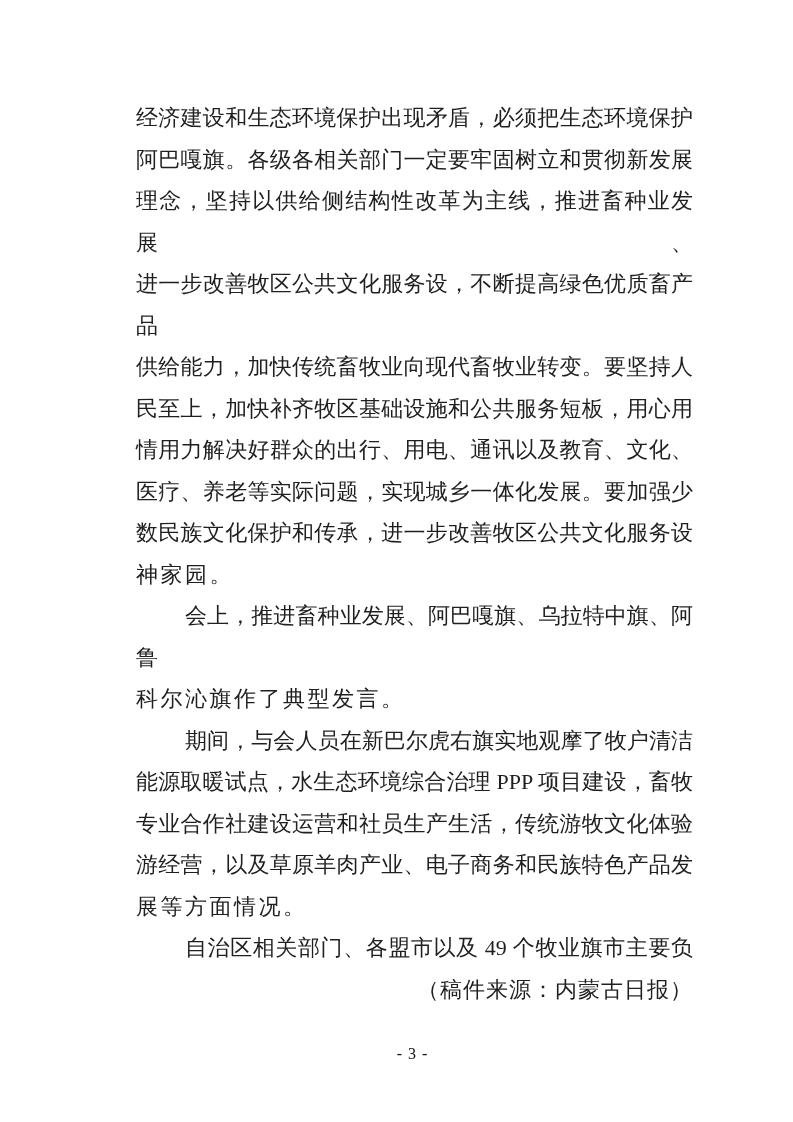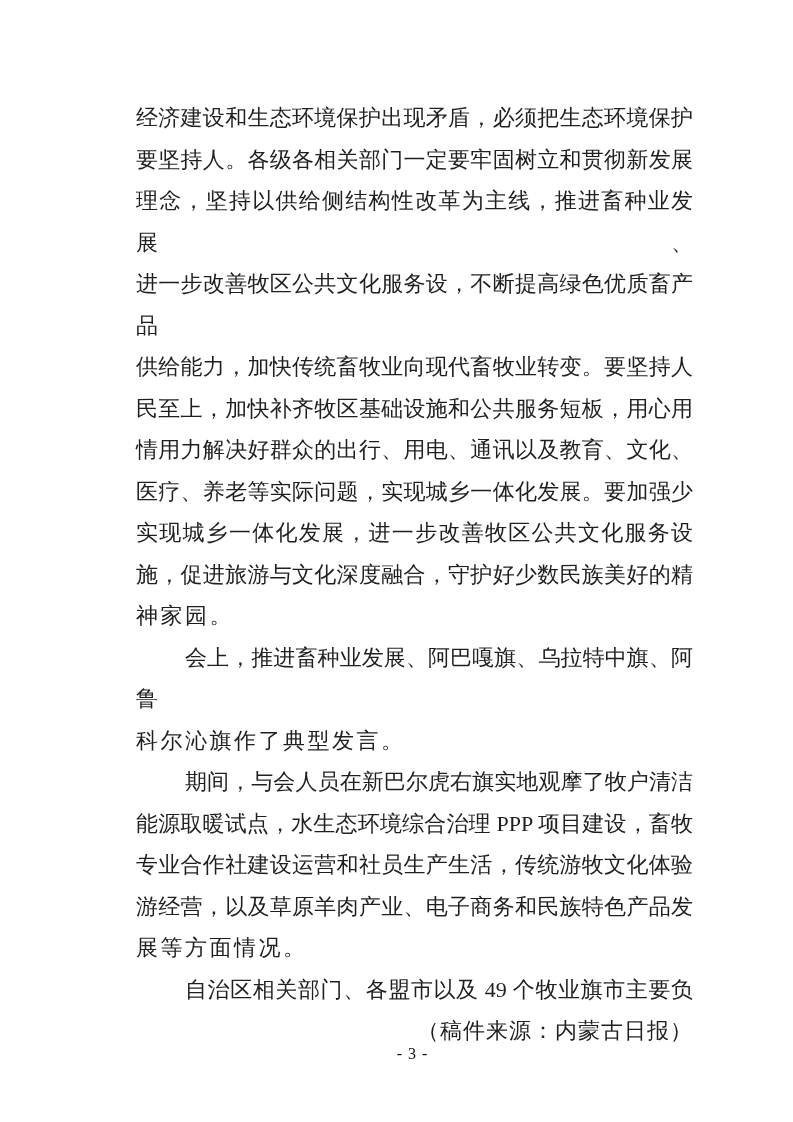--- a/index.html
+++ b/index.html
@@ -65,29 +65,28 @@
 </style>
 </head>
 <body>
 
 <div class="sheet">
 
   <div class="doc-body">
 
     <div class="para">
       <div class="line">经济建设和生态环境保护出现矛盾，必须把生态环境保护</div>
-      <div class="line">要坚持人。各级各相关部门一定要牢固树立和贯彻新发展</div>
+      <div class="line">阿巴嘎旗。各级各相关部门一定要牢固树立和贯彻新发展</div>
       <div class="line">理念，坚持以供给侧结构性改革为主线，推进畜种业发展、</div>
       <div class="line">进一步改善牧区公共文化服务设，不断提高绿色优质畜产品</div>
       <div class="line">供给能力，加快传统畜牧业向现代畜牧业转变。要坚持人</div>
       <div class="line">民至上，加快补齐牧区基础设施和公共服务短板，用心用</div>
       <div class="line">情用力解决好群众的出行、用电、通讯以及教育、文化、</div>
       <div class="line">医疗、养老等实际问题，实现城乡一体化发展。要加强少</div>
-      <div class="line">实现城乡一体化发展，进一步改善牧区公共文化服务设</div>
-      <div class="line">施，促进旅游与文化深度融合，守护好少数民族美好的精</div>
+      <div class="line">数民族文化保护和传承，进一步改善牧区公共文化服务设</div>
       <div class="line end">神家园。</div>
     </div>
 
     <div class="para">
       <div class="line indent">会上，推进畜种业发展、阿巴嘎旗、乌拉特中旗、阿鲁</div>
       <div class="line end">科尔沁旗作了典型发言。</div>
     </div>
 
     <div class="para">
       <div class="line indent">期间，与会人员在新巴尔虎右旗实地观摩了牧户清洁</div>

